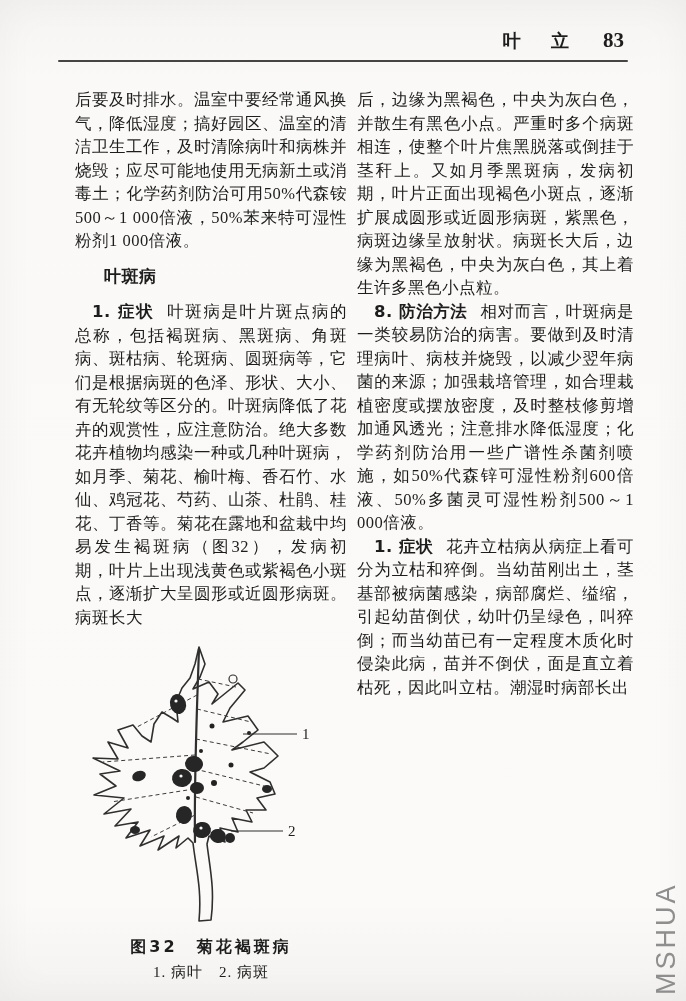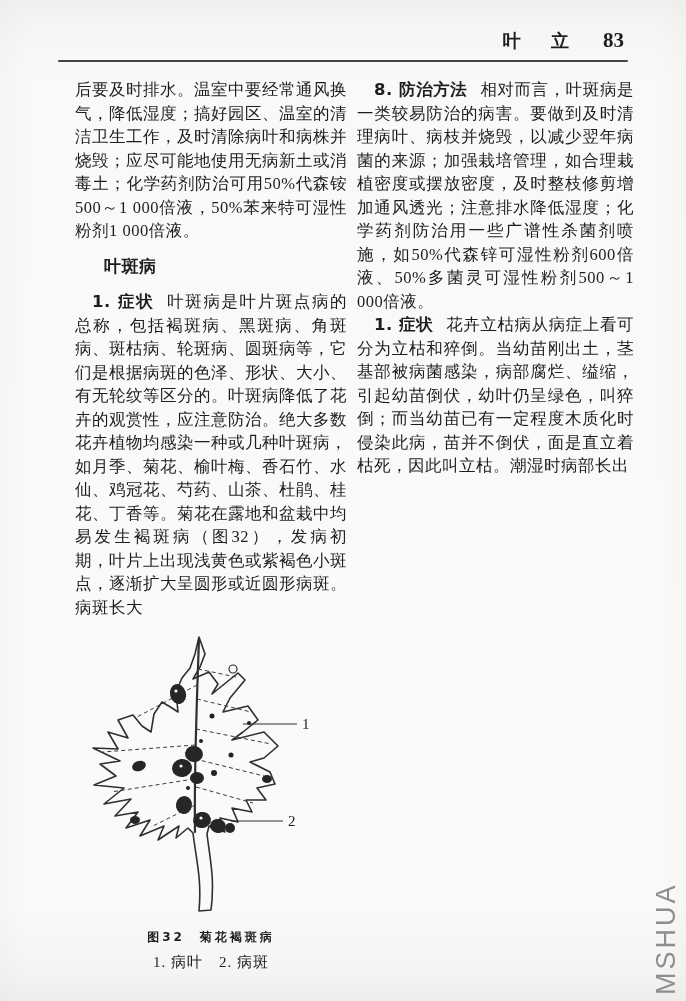--- a/index.html
+++ b/index.html
@@ -24,41 +24,41 @@
   .page-number{
     font-size:21px;font-weight:700;
     font-family:"Liberation Serif","DejaVu Serif",serif;
     text-align:right;
   }
   .header-rule{
     position:absolute;top:60px;left:58px;width:570px;height:2px;
     background:#454545;border-radius:1px;
   }
   .col{
-    position:absolute;top:78px;
+    position:absolute;top:88px;
     font-size:16.5px;line-height:23.5px;
     text-align:justify;letter-spacing:0.5px;
   }
   .col-left{left:75px;width:272px;}
   .col-right{left:357px;width:277px;}
   .col p{margin:0;}
   p.indent{text-indent:17px;}
   h3.sec-heading{
     font-size:17px;line-height:23.5px;margin:12px;padding-left:17px;
     font-weight:700;
     font-family:"DejaVu Sans","Liberation Sans",sans-serif;
   }
   .runin{
     font-weight:700;padding-right:13px;
     font-family:"DejaVu Sans","Liberation Sans",sans-serif;
   }
   figure.fig{margin:8px 0 0;text-align:center;}
   .fig svg{display:block;margin:0 auto;}
   .fig-caption{
-    font-size:12px;font-weight:700;letter-spacing:3px;line-height:20px;
+    font-size:16px;font-weight:700;letter-spacing:3px;line-height:20px;
     font-family:"DejaVu Sans","Liberation Sans",sans-serif;
   }
   .fig-legend{
     font-size:15px;letter-spacing:1px;line-height:18px;margin-top:6px;text-align:center;
   }
   .watermark{
     position:absolute;right:4px;bottom:6px;width:36px;height:128px;
     pointer-events:none;
   }
   .watermark span{
@@ -132,20 +132,21 @@
         <text class="callout-num" x="207" y="199">2</text>
       </svg>
       <figcaption>
         <div class="fig-caption">图32　菊花褐斑病</div>
         <div class="fig-legend">1. 病叶　2. 病斑</div>
       </figcaption>
     </figure>
   </div>
 
   <div class="col col-right">
+    <p>后，边缘为黑褐色，中央为灰白色，并散生有黑色小点。严重时多个病斑相连，使整个叶片焦黑脱落或倒挂于茎秆上。又如月季黑斑病，发病初期，叶片正面出现褐色小斑点，逐渐扩展成圆形或近圆形病斑，紫黑色，病斑边缘呈放射状。病斑长大后，边缘为黑褐色，中央为灰白色，其上着生许多黑色小点粒。</p>
     <p class="indent"><span class="runin">8. 防治方法</span><span>相对而言，叶斑病是一类较易防治的病害。要做到及时清理病叶、病枝并烧毁，以减少翌年病菌的来源；加强栽培管理，如合理栽植密度或摆放密度，及时整枝修剪增加通风透光；注意排水降低湿度；化学药剂防治用一些广谱性杀菌剂喷施，如50%代森锌可湿性粉剂600倍液、50%多菌灵可湿性粉剂500～1 000倍液。</span></p>
     <p class="indent"><span class="runin">1. 症状</span><span>花卉立枯病从病症上看可分为立枯和猝倒。当幼苗刚出土，茎基部被病菌感染，病部腐烂、缢缩，引起幼苗倒伏，幼叶仍呈绿色，叫猝倒；而当幼苗已有一定程度木质化时侵染此病，苗并不倒伏，面是直立着枯死，因此叫立枯。潮湿时病部长出</span></p>
   </div>
 
   <div class="watermark">
     <span>MSHUA</span>
   </div>
 
 </div>
 

